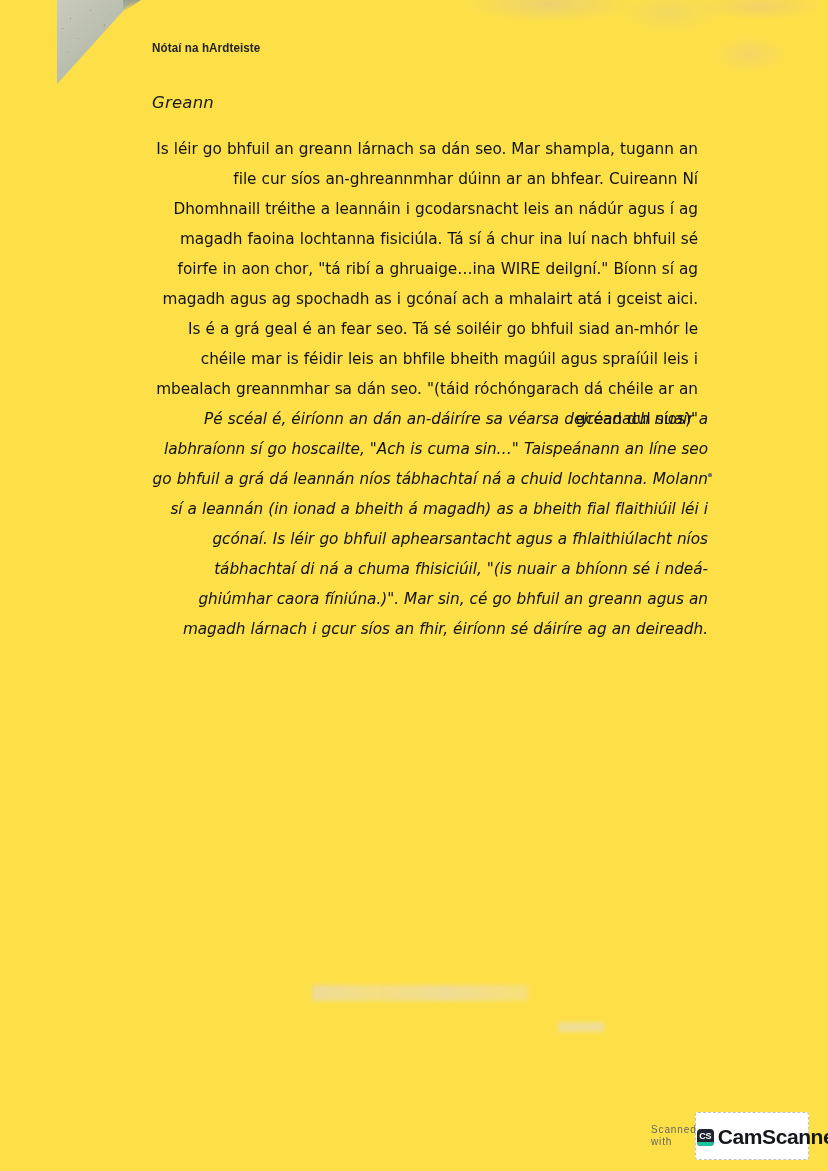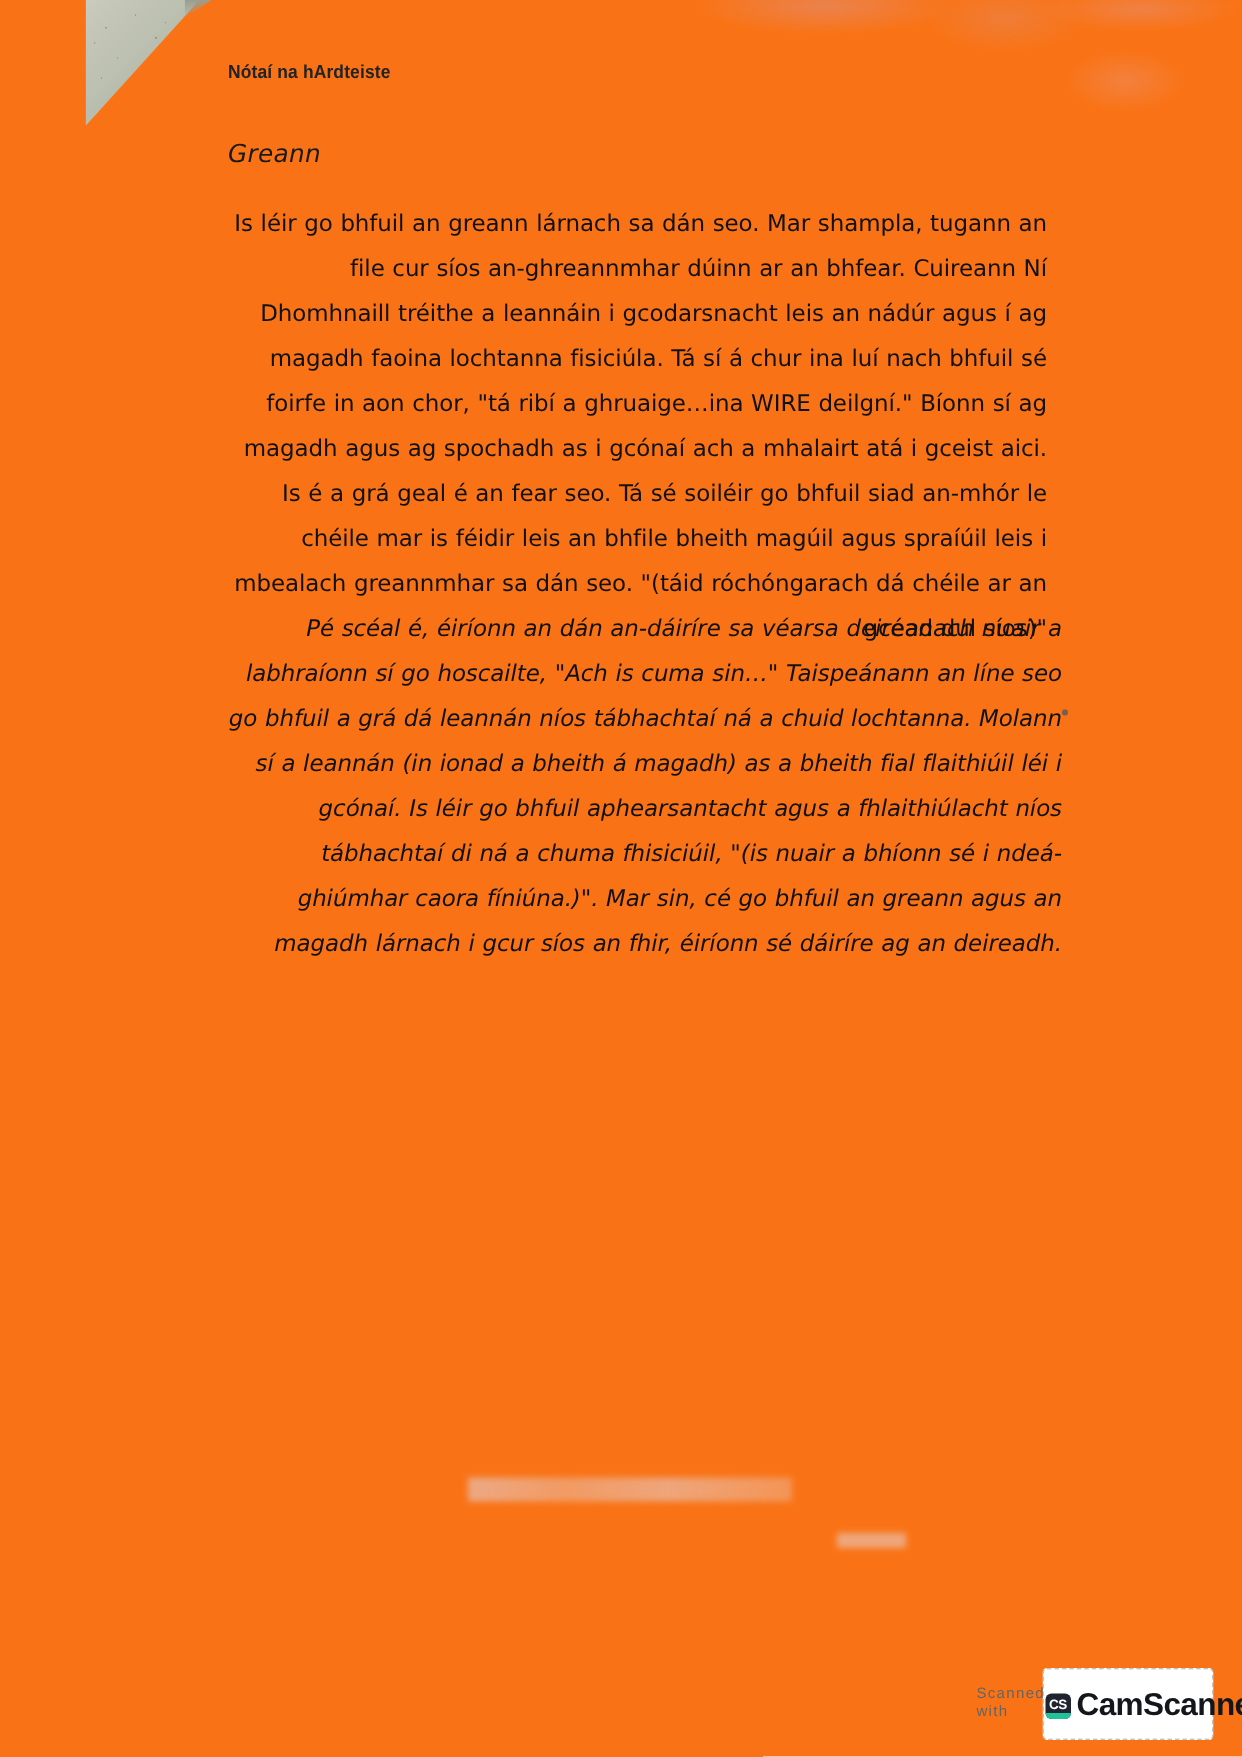--- a/index.html
+++ b/index.html
@@ -12,21 +12,21 @@
     height: 1171px;
     position: relative;
     overflow: hidden;
     font-family: "DejaVu Sans", sans-serif;
   }
 
   
   #page {
     position: absolute;
     inset: 0;
-    background: #f97316;
+    background: #fde047;
     overflow: hidden;
   }
 
   
   .scan-tint-top {
     position: absolute;
     top: 0;
     left: 430px;
     width: 398px;
     height: 46px;

